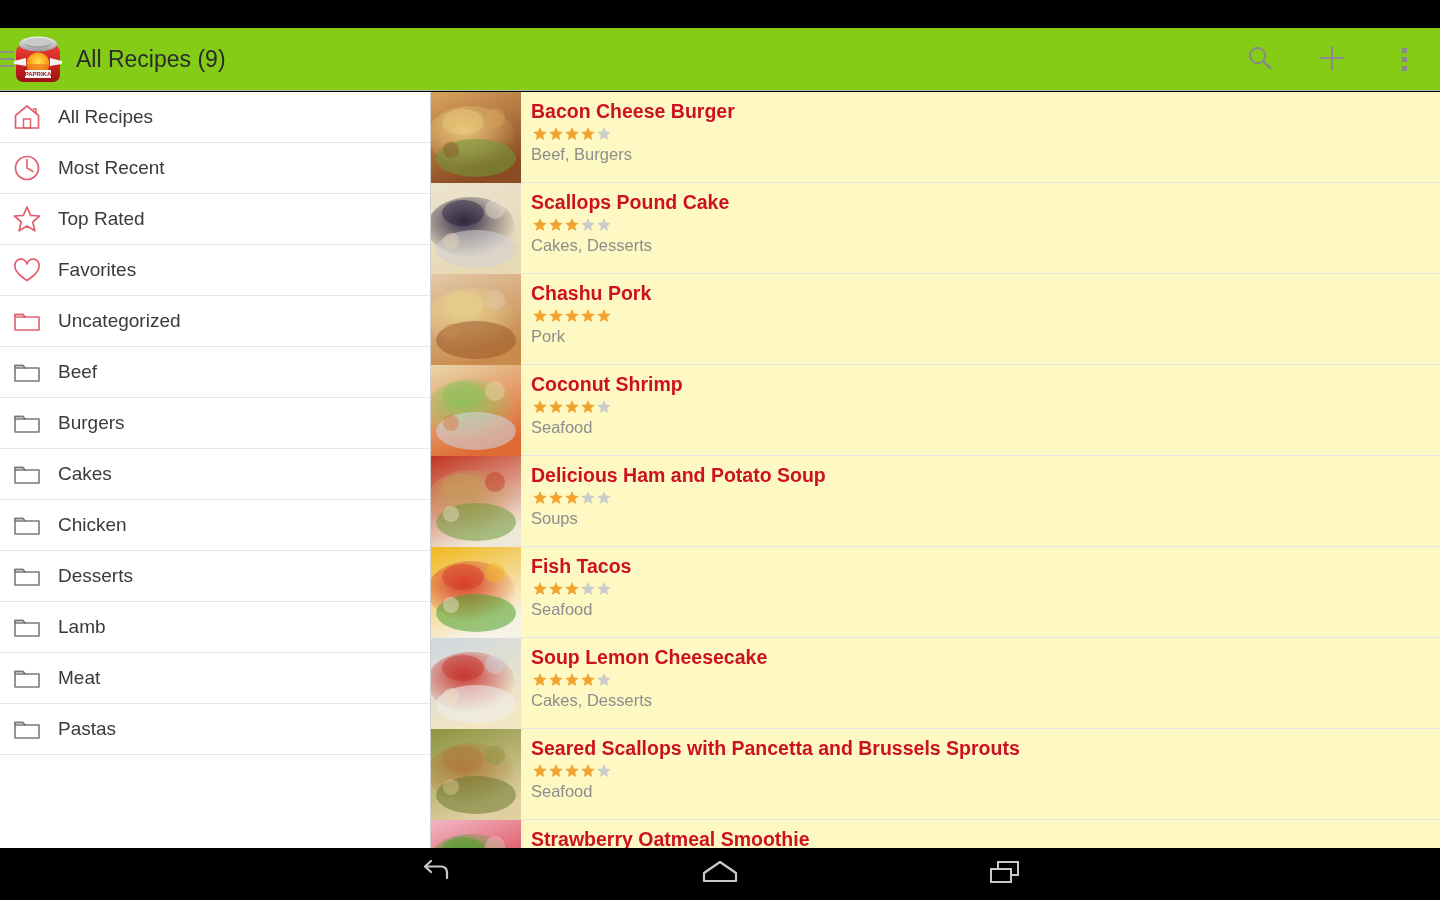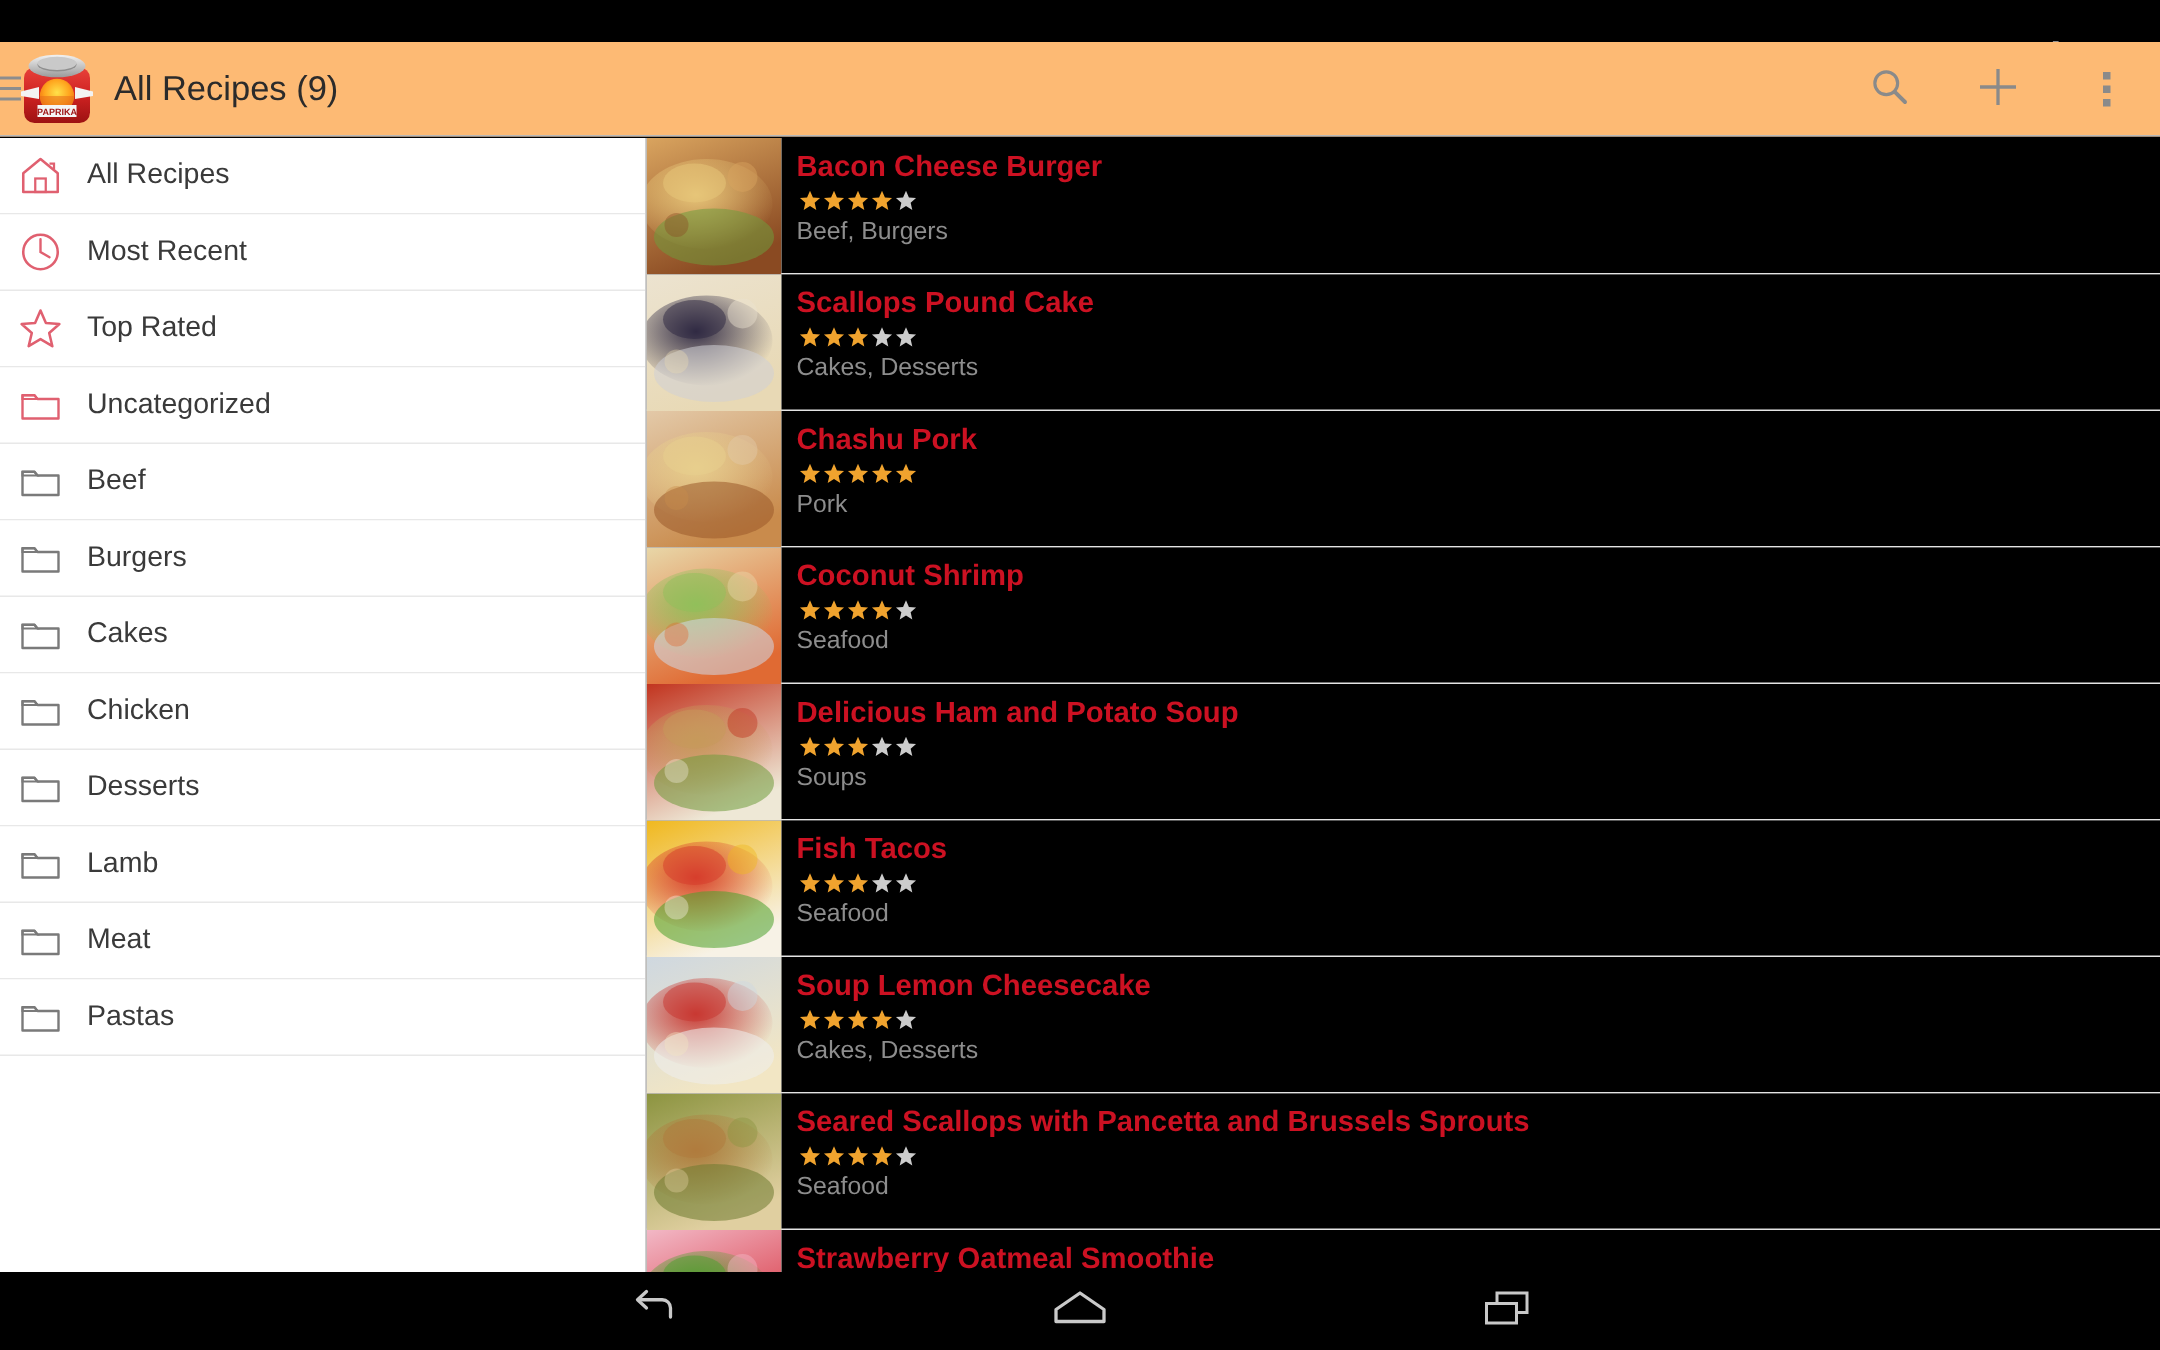--- a/index.html
+++ b/index.html
@@ -19,21 +19,21 @@
   }
   .sb-icon { display:block; }
   .sb-clock {
     color:#f2f2f2; font-size:17px; letter-spacing:0.2px;
     margin-left:4px; line-height:1;
   }
 
   
   .actionbar {
     position:absolute; top:28px; left:0; width:1440px; height:63px;
-    background:#fdba74;
+    background:#84cc16;
     border-bottom:1px solid #b9b9b9;
     display:flex; align-items:center;
   }
   .ab-hamburger {
     position:absolute; left:0px; top:50%; transform:translateY(-50%);
     width:14px; display:flex; flex-direction:column; gap:5px;
     z-index:1;
   }
   .ab-hamburger i { display:block; height:2px; background:#8d8d8d; width:14px; }
   .ab-appicon {
@@ -75,21 +75,21 @@
     border-bottom:1px solid #e8e8e8;
     cursor:pointer; background:#fff;
   }
   .side-ico { width:34px; height:34px; display:flex; align-items:center; justify-content:center; flex:0 0 34px; }
   .side-label { font-size:19px; color:#3a3a3a; white-space:nowrap; }
 
   
   .list { flex:1; height:756px; overflow:hidden; background:#fff; }
   .row {
     height:91px; display:flex; align-items:stretch;
-    border-bottom:1px solid #e4e4e4; background:#000000; cursor:pointer;
+    border-bottom:1px solid #e4e4e4; background:#fef9c3; cursor:pointer;
   }
   .thumb {
     width:90px; flex:0 0 90px; height:91px;
     overflow:hidden; position:relative; background:#d8d4cc;
   }
   .thumb svg { position:absolute; inset:0; width:100%; height:100%; }
   .rowbody { flex:1; padding:8px 0 0 10px; overflow:hidden; }
   .rtitle {
     font-size:19.5px; font-weight:bold; color:#cc1122;
     white-space:nowrap; line-height:1.15; margin-bottom:2px;
@@ -231,20 +231,28 @@
           <span class="side-ico">
             <svg width="30" height="30" viewBox="0 0 30 30">
               <path d="M15 3 L18.6 11.3 L27.6 12 L20.8 18 L22.9 26.8 L15 22.1 L7.1 26.8 L9.2 18 L2.4 12 L11.4 11.3 Z" fill="none" stroke="#e06070" stroke-width="1.7" stroke-linejoin="round"></path>
             </svg>
           </span>
           <span class="side-label">Top Rated</span>
         </div>
         <div class="side-item">
           <span class="side-ico">
             <svg width="30" height="30" viewBox="0 0 30 30">
+              <path d="M15 25.5 C15 25.5 3 18.2 3 11.4 A6 6 0 0 1 15 9 A6 6 0 0 1 27 11.4 C27 18.2 15 25.5 15 25.5 Z" fill="none" stroke="#e06070" stroke-width="1.7" stroke-linejoin="round"></path>
+            </svg>
+          </span>
+          <span class="side-label">Favorites</span>
+        </div>
+        <div class="side-item">
+          <span class="side-ico">
+            <svg width="30" height="30" viewBox="0 0 30 30">
               <path d="M3 8.5 L11 8.5 L13 11 L27 11 L27 24 L3 24 Z" fill="none" stroke="#e06070" stroke-width="1.6" stroke-linejoin="round"></path>
                 <path d="M3 8.5 L11 8.5 L13 11 L3 11 Z" fill="none" stroke="#e06070" stroke-width="1.4"></path>
             </svg>
           </span>
           <span class="side-label">Uncategorized</span>
         </div>
         <div class="side-item">
           <span class="side-ico">
             <svg width="30" height="30" viewBox="0 0 30 30">
               <path d="M3 8.5 L11 8.5 L13 11 L27 11 L27 24 L3 24 Z" fill="none" stroke="#7a7a7a" stroke-width="1.6" stroke-linejoin="round"></path>

